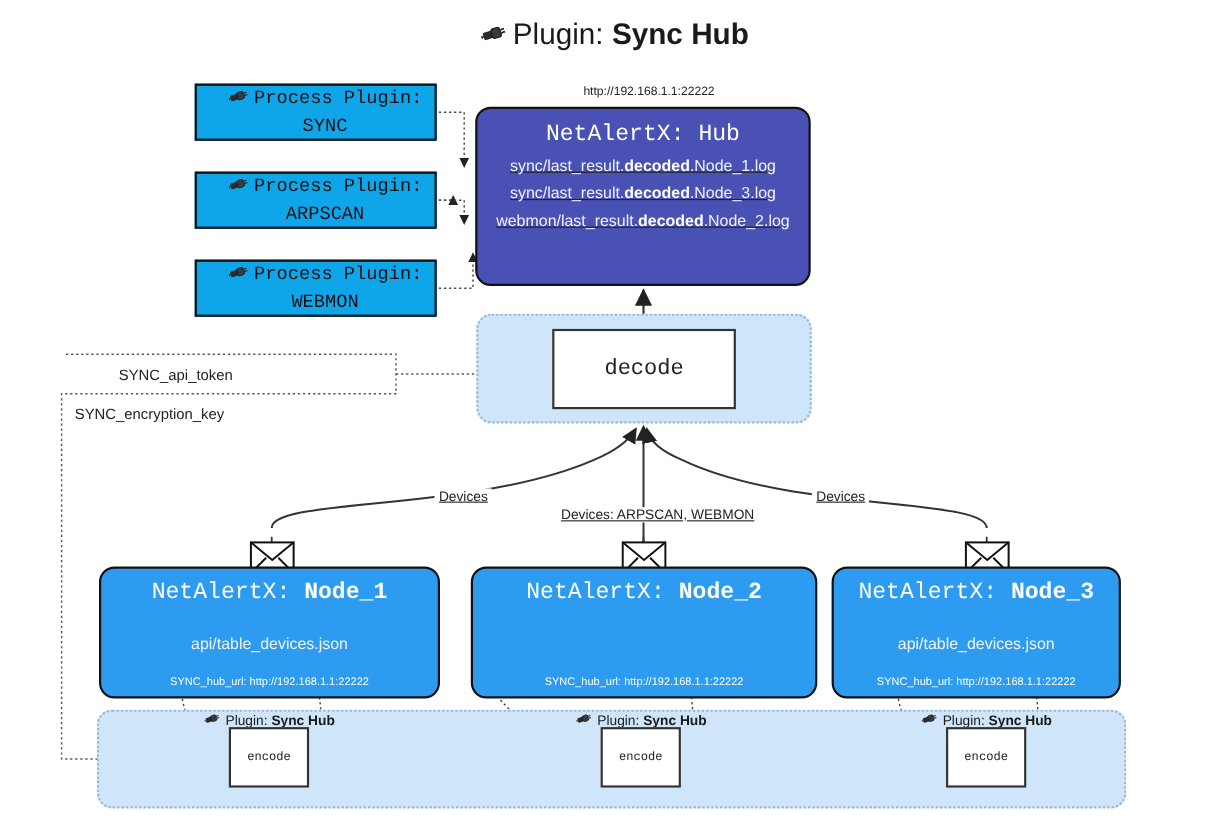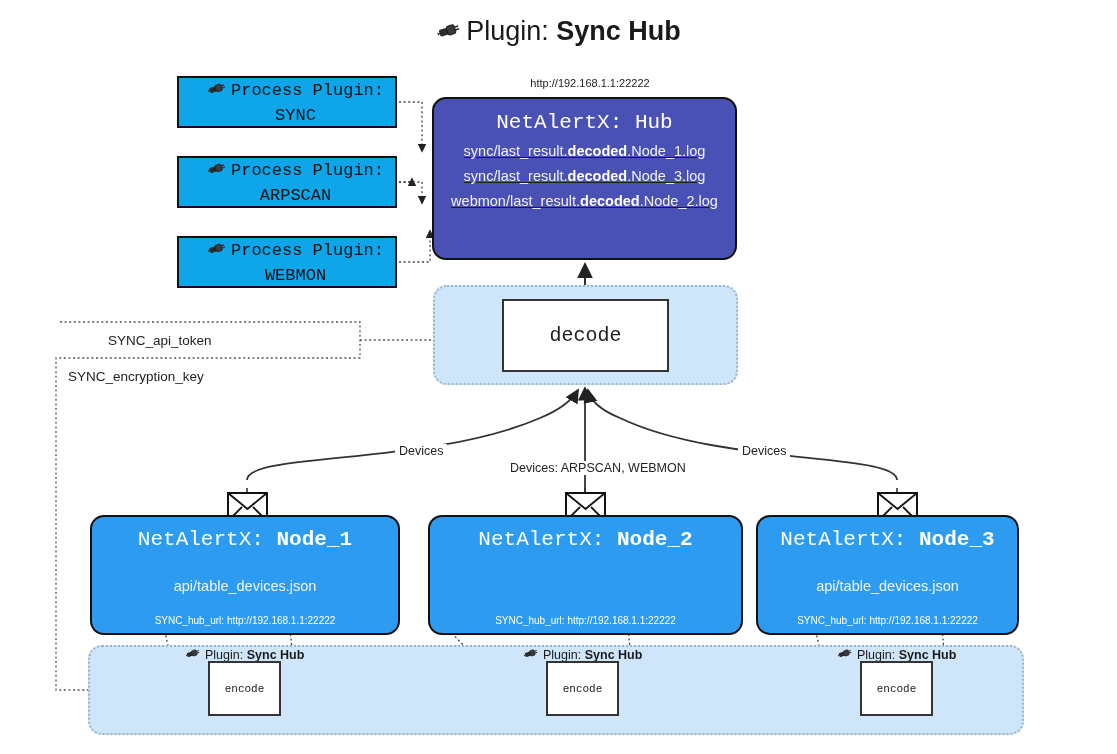--- a/index.html
+++ b/index.html
@@ -44,21 +44,21 @@
   #decode{left:502px;top:299px;width:167px;height:73px;background:#fff;
        border:2.5px solid #333;display:flex;align-items:center;justify-content:center;
        font-family:"Liberation Mono",monospace;font-size:20px;color:#222;}
 
   
   .keylbl{font-size:13.5px;color:#222;background:#fff;padding:0 4px;white-space:nowrap;}
   #k-api{left:104px;top:316px;margin-top:17px;}
   #k-enc{left:64px;top:356px;margin-top:13px;}
 
   
-  .edgelbl{font-size:12.5px;color:#222;background:#fff;padding:0 4px;white-space:nowrap;}
+  .edgelbl{font-size:12.5px;color:#222;background:#fff;padding:0 4px;white-space:nowrap;text-decoration:underline;}
   #e-dev1{left:395px;top:444px;}
   #e-dev2{left:738px;top:444px;}
   #e-plug{left:506px;top:461px;}
 
   
   .nbox{background:#2d9cf0;border:2.5px solid #111;border-radius:14px;height:120px;}
   .nbox .ntitle{margin-top:11px;text-align:center;color:#fff;font-size:21px;
        font-family:"Liberation Mono",monospace;white-space:nowrap;}
   .nbox .ntitle b{font-weight:bold;}
   .nlog{color:#f4f4f4;font-size:14.5px;text-align:center;line-height:26px;white-space:nowrap;}

